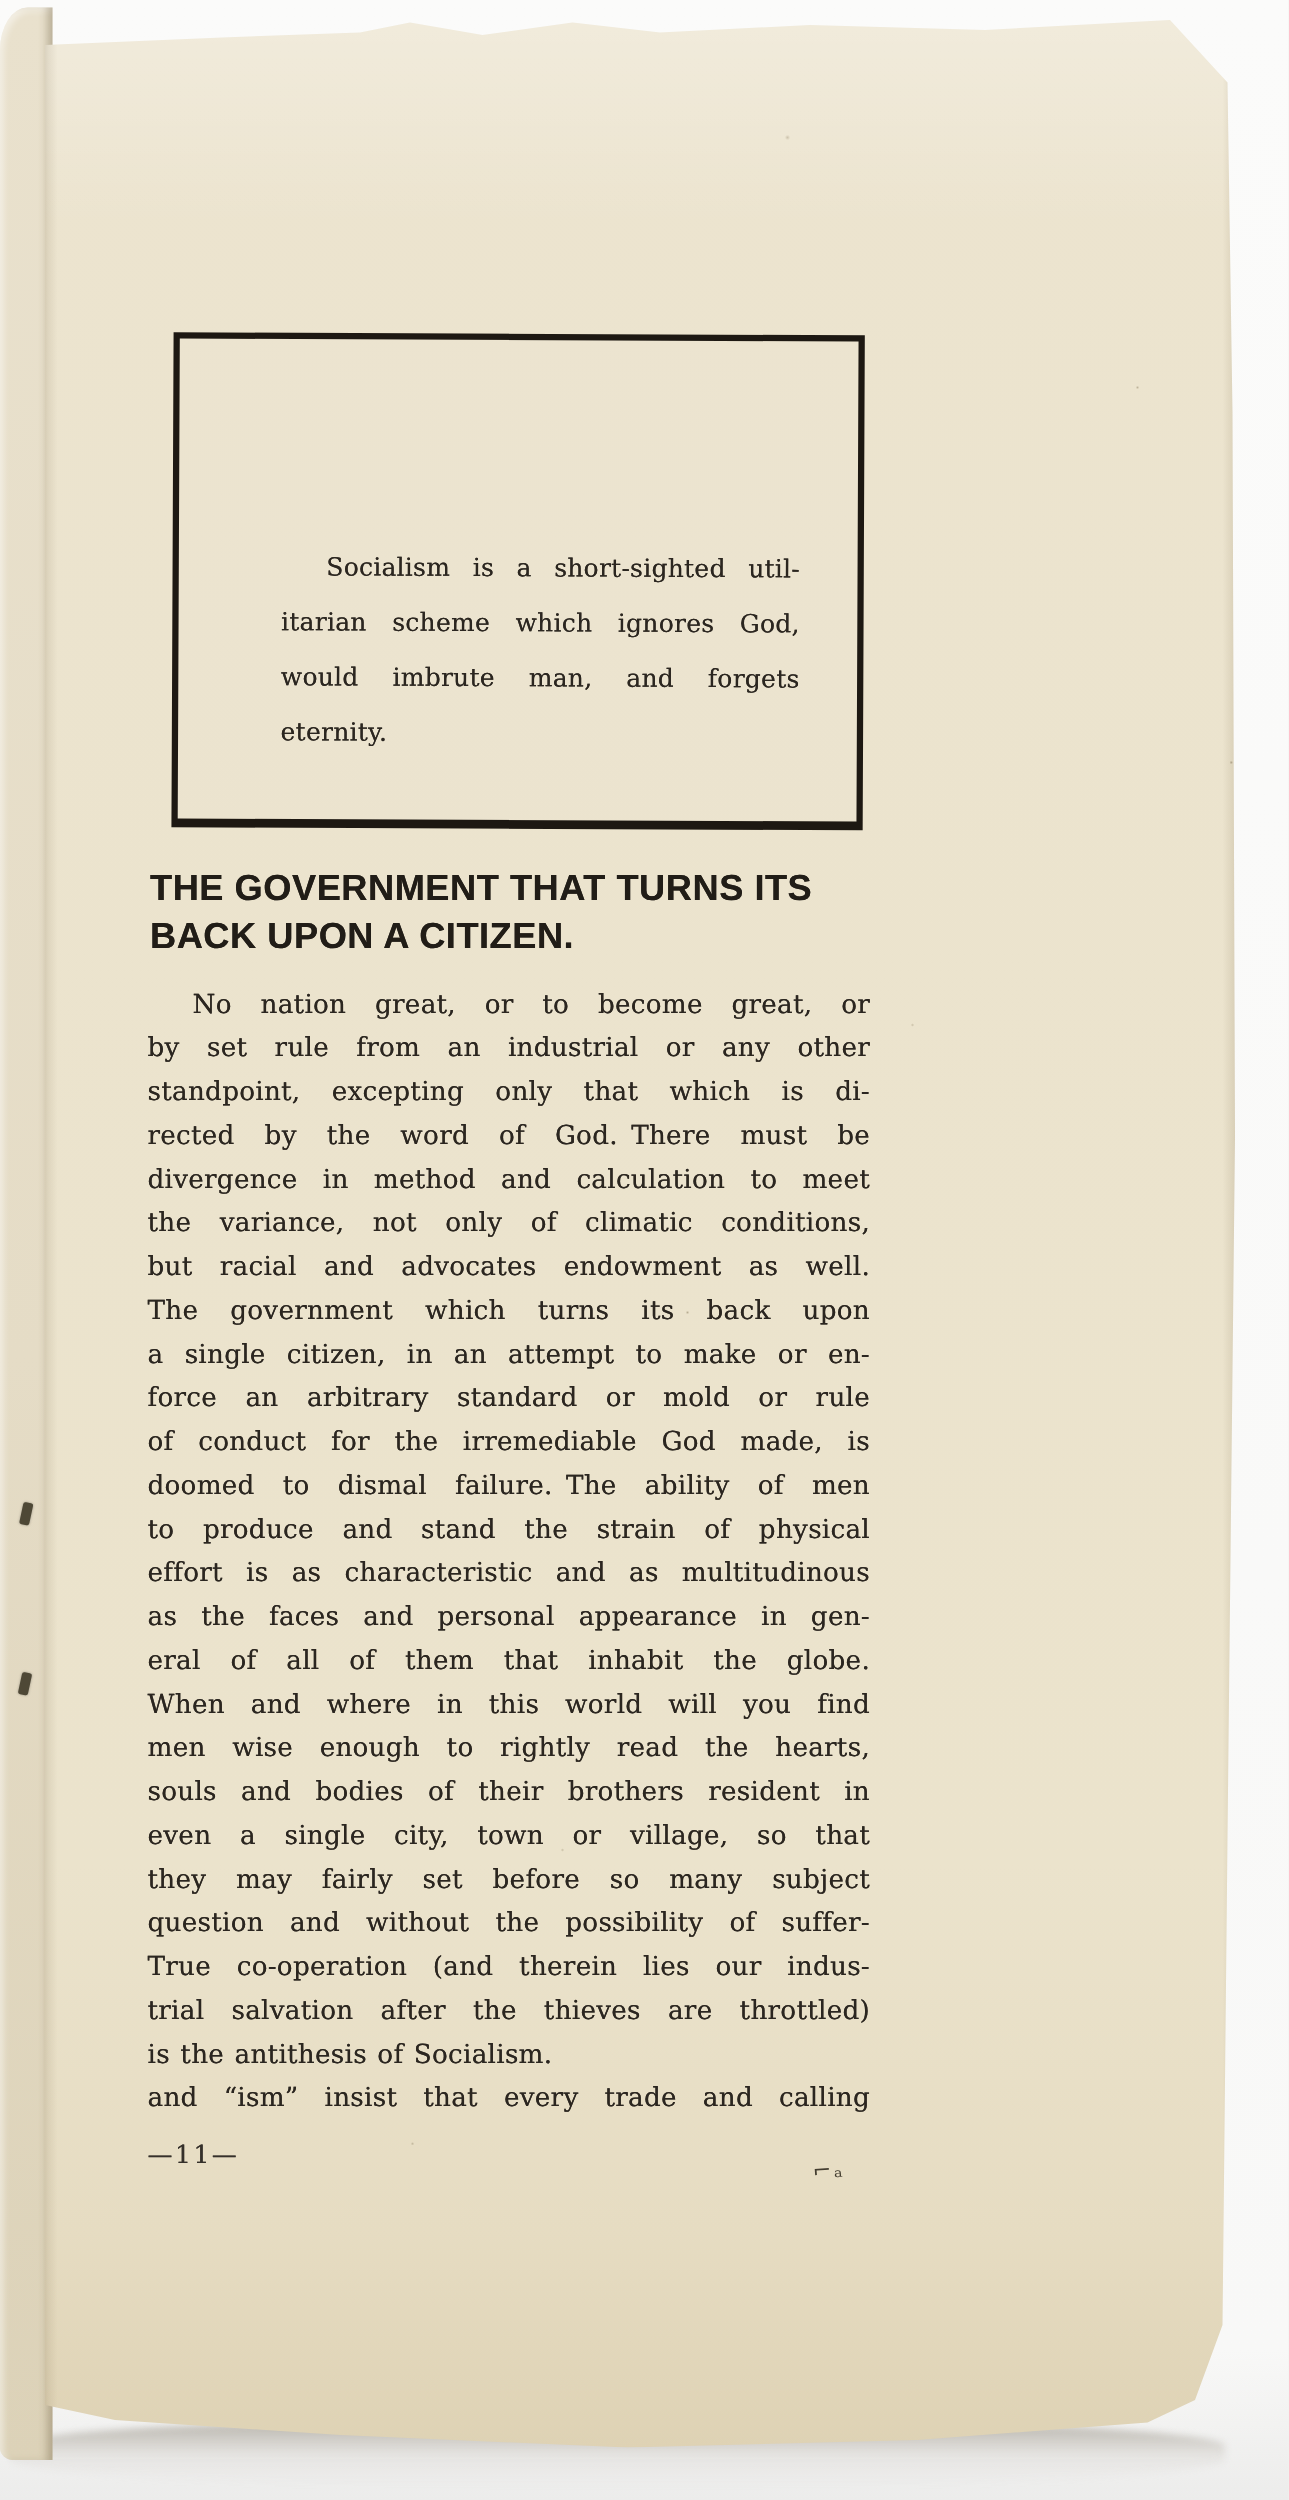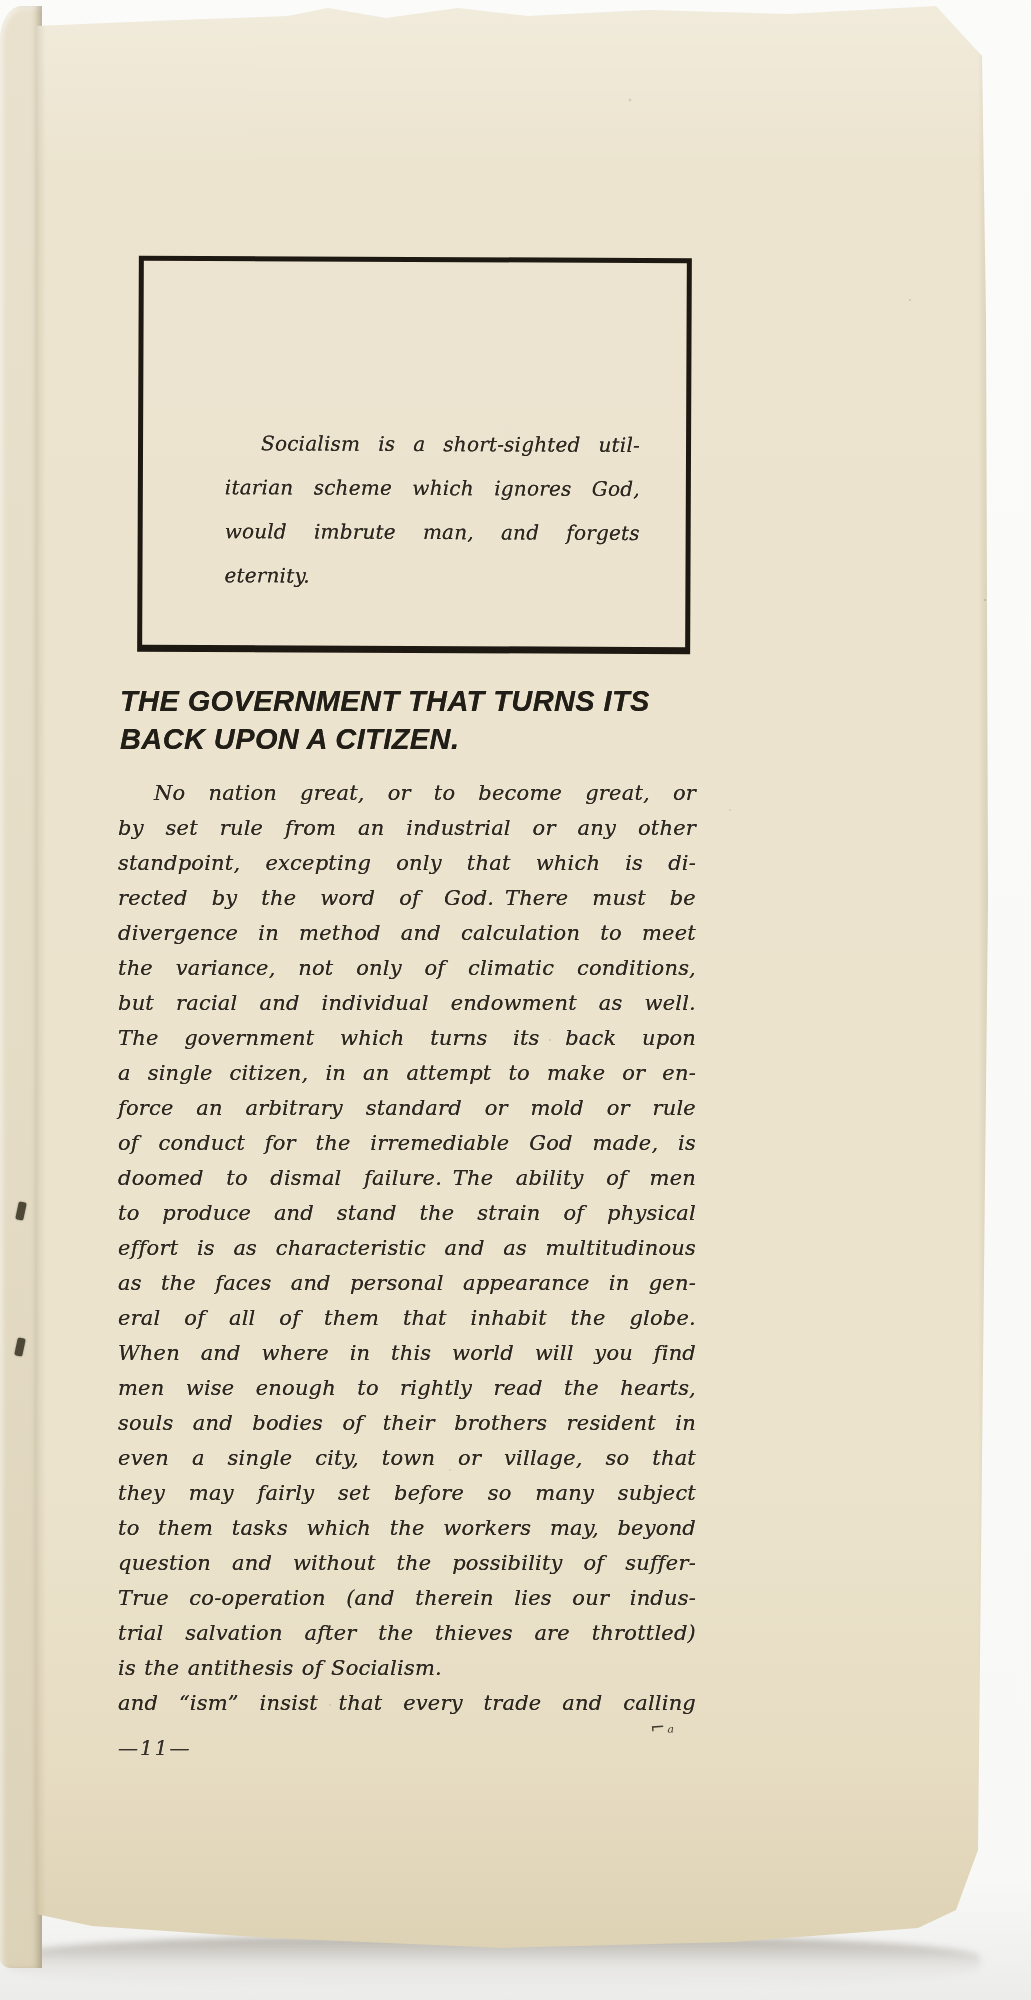--- a/index.html
+++ b/index.html
@@ -22,42 +22,41 @@
     box-shadow:inset -7px 0 7px -3px rgba(110,95,65,.40), inset 3px 3px 5px rgba(255,255,255,.45);
   }
   .staple{
     position:absolute;width:8px;height:18px;background:#4e4836;border-radius:2px;
     transform:rotate(12deg);box-shadow:0 0 2px rgba(0,0,0,.35);
   }
   .s1{left:17px;top:1202px;}
   .s2{left:16px;top:1338px;}
   
   .page{
-    position:absolute;left:30px;top:0;width:958px;height:1950px;
+    position:absolute;left:30px;top:10px;width:958px;height:1950px;
     background-color:#ebe3cc;
     background-image:
       radial-gradient(2px 2px at 520px 1040px, rgba(120,105,75,.45), transparent 70%),
       radial-gradient(2px 2px at 250px 530px,  rgba(125,110,80,.35), transparent 70%),
       radial-gradient(3px 3px at 600px 100px,  rgba(130,115,85,.30), transparent 70%),
       radial-gradient(2px 2px at 880px 300px,  rgba(120,105,75,.40), transparent 70%),
       radial-gradient(2px 2px at 420px 1470px, rgba(120,105,75,.30), transparent 70%),
       radial-gradient(2px 2px at 300px 1705px, rgba(120,105,75,.35), transparent 70%),
       radial-gradient(2px 2px at 700px 810px,  rgba(120,105,75,.30), transparent 70%),
       radial-gradient(2px 2px at 150px 1000px, rgba(120,105,75,.25), transparent 70%),
       radial-gradient(2px 2px at 955px 600px,  rgba(110,95,65,.45),  transparent 70%),
       linear-gradient(270deg, rgba(150,135,105,.22), rgba(150,135,105,0) 10px),
       linear-gradient(180deg, rgba(255,255,255,.28), rgba(255,255,255,0) 170px),
       linear-gradient(180deg, #ece4cf 0%, #ebe3cc 76%, #e6dcc2 91%, #ded2b4 100%);
     clip-path:polygon(
       6px 26px,148px 20px,258px 16px,298px 8px,356px 18px,428px 8px,498px 16px,
       618px 10px,758px 14px,906px 6px,952px 56px,956px 320px,958px 900px,
       952px 1460px,948px 1850px,926px 1910px,888px 1928px,704px 1942px,
       472px 1948px,242px 1938px,62px 1926px,6px 1914px);
     filter:drop-shadow(0 2px 3px rgba(100,92,78,.35));
-    font-style:italic;
   }
   .gutter{
     position:absolute;left:0;top:0;width:16px;height:100%;
     background:linear-gradient(90deg, rgba(110,92,60,.30), rgba(110,92,60,.10) 55%, rgba(110,92,60,0));
   }
   
   .epigraph{
     position:absolute;left:108px;top:257px;width:553px;height:396px;box-sizing:border-box;
     border:5px solid #1d1812;border-bottom-width:7px;transform:rotate(.25deg);
     background:rgba(255,255,255,.03);
@@ -126,36 +125,35 @@
 
     <div class="body-col">
       <div class="para">
 
       <div class="line indent">No nation great, or to become great, or</div>
           <div class="line">by set rule from an industrial or any other</div>
           <div class="line">standpoint, excepting only that which is di-</div>
           <div class="line">rected by the word of God. There must be</div>
           <div class="line">divergence in method and calculation to meet</div>
           <div class="line">the variance, not only of climatic conditions,</div>
-          <div class="line">but racial and individual endowment as well.</div>
+          <div class="line">but racial and advocates endowment as well.</div>
           <div class="line">The government which turns its back upon</div>
           <div class="line">a single citizen, in an attempt to make or en-</div>
           <div class="line">force an arbitrary standard or mold or rule</div>
           <div class="line">of conduct for the irremediable God made, is</div>
           <div class="line">doomed to dismal failure. The ability of men</div>
           <div class="line">to produce and stand the strain of physical</div>
           <div class="line">effort is as characteristic and as multitudinous</div>
           <div class="line">as the faces and personal appearance in gen-</div>
           <div class="line">eral of all of them that inhabit the globe.</div>
           <div class="line">When and where in this world will you find</div>
           <div class="line">men wise enough to rightly read the hearts,</div>
           <div class="line">souls and bodies of their brothers resident in</div>
           <div class="line">even a single city, town or village, so that</div>
           <div class="line">they may fairly set before so many subject</div>
-          <div class="line">to them tasks which the workers may, beyond</div>
           <div class="line">question and without the possibility of suffer-</div>
           <div class="line">True co-operation (and therein lies our indus-</div>
           <div class="line">trial salvation after the thieves are throttled)</div>
           <div class="line last">is the antithesis of Socialism.</div>
         </div>
       <div class="para">
 
           <div class="line">and “ism” insist that every trade and calling</div>
         </div>
       <div class="folio">—11—</div>

